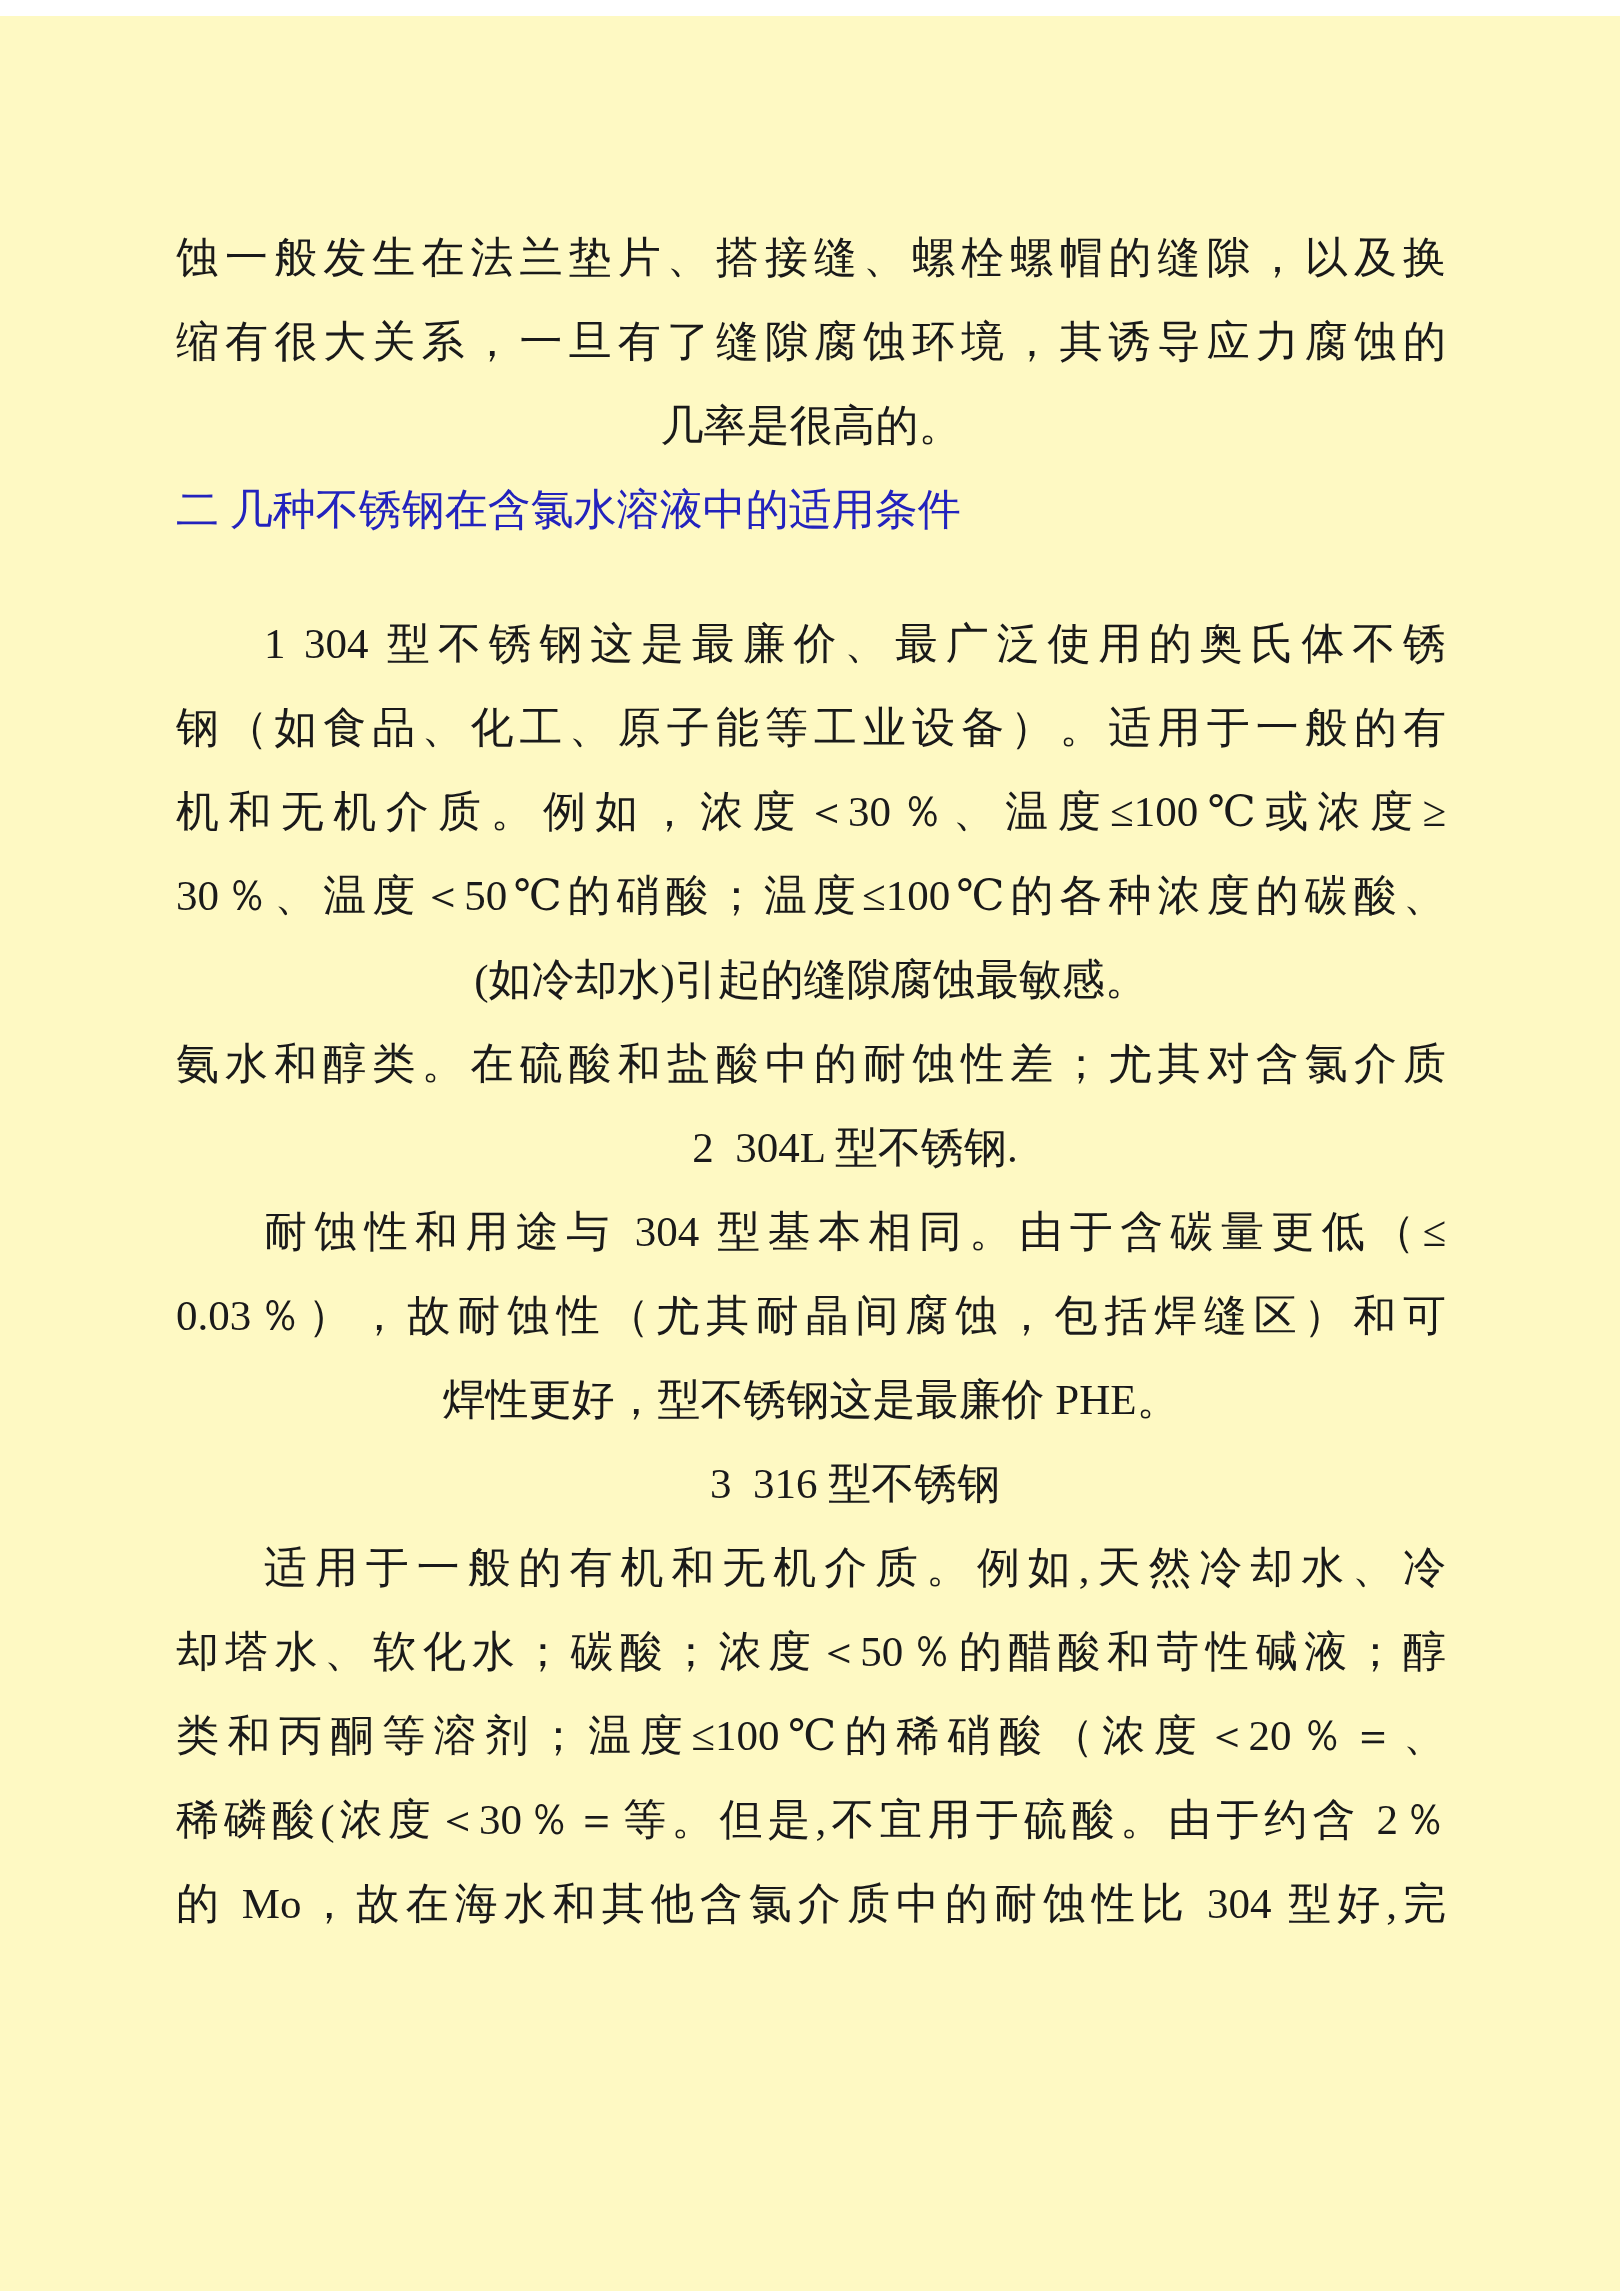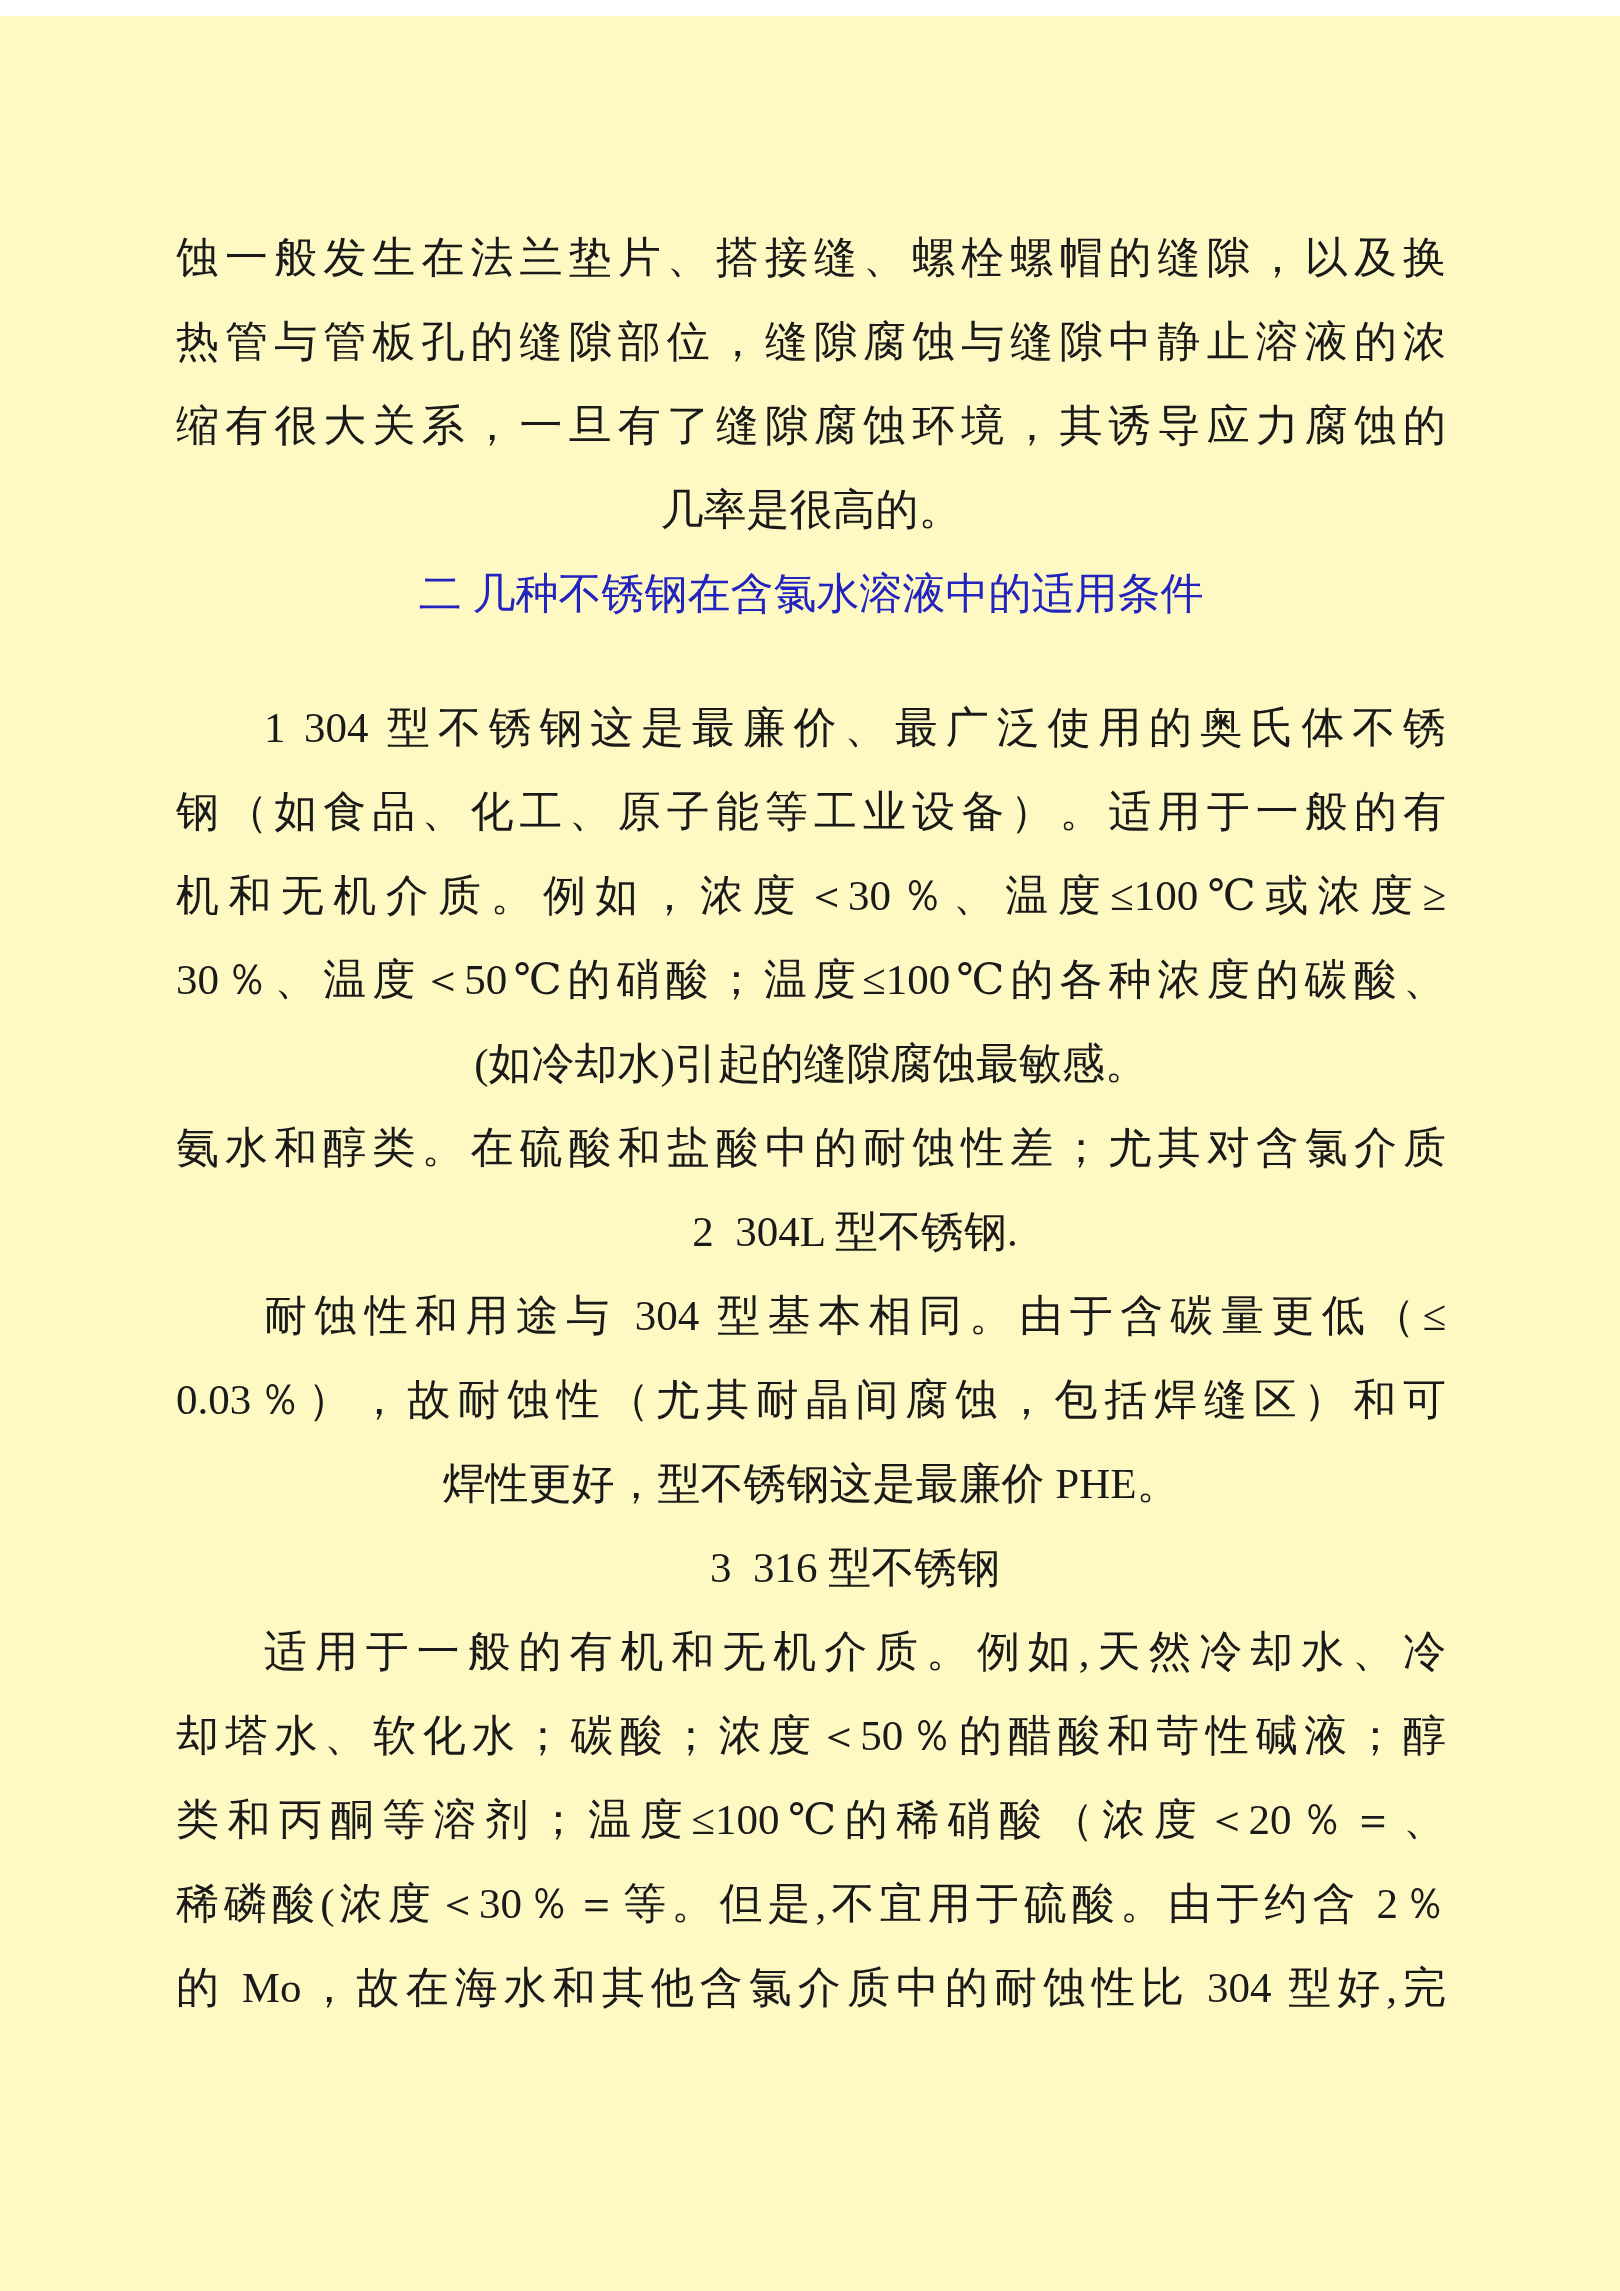--- a/index.html
+++ b/index.html
@@ -47,32 +47,31 @@
     text-align-last: justify;
   }
   
   .k-indent-end {
     padding-left: 88px;
     text-align: center;
   }
   
   .k-heading {
     color: #2323bd;
-    text-align: center;
+    text-align: left;
     margin-bottom: 50px;
     font-family: Liberation Serif, serif;
   }
 </style>
 </head>
 <body>
 
 <main class="page">
   <section class="doc-body" id="doc-body">
       <div class="line k-flush">蚀一般发生在法兰垫片、搭接缝、螺栓螺帽的缝隙，以及换</div>
-      <div class="line k-flush">热管与管板孔的缝隙部位，缝隙腐蚀与缝隙中静止溶液的浓</div>
       <div class="line k-flush">缩有很大关系，一旦有了缝隙腐蚀环境，其诱导应力腐蚀的</div>
       <div class="line k-end">几率是很高的。</div>
       <div class="line k-heading">二 几种不锈钢在含氯水溶液中的适用条件</div>
       <div class="line k-indent">1 304 型不锈钢这是最廉价、最广泛使用的奥氏体不锈</div>
       <div class="line k-flush">钢（如食品、化工、原子能等工业设备）。适用于一般的有</div>
       <div class="line k-flush">机和无机介质。例如，浓度＜30％、温度≤100℃或浓度≥</div>
       <div class="line k-flush">30％、温度＜50℃的硝酸；温度≤100℃的各种浓度的碳酸、</div>
       <div class="line k-end">(如冷却水)引起的缝隙腐蚀最敏感。</div>
       <div class="line k-flush">氨水和醇类。在硫酸和盐酸中的耐蚀性差；尤其对含氯介质</div>
       <div class="line k-indent-end">2  304L 型不锈钢.</div>

